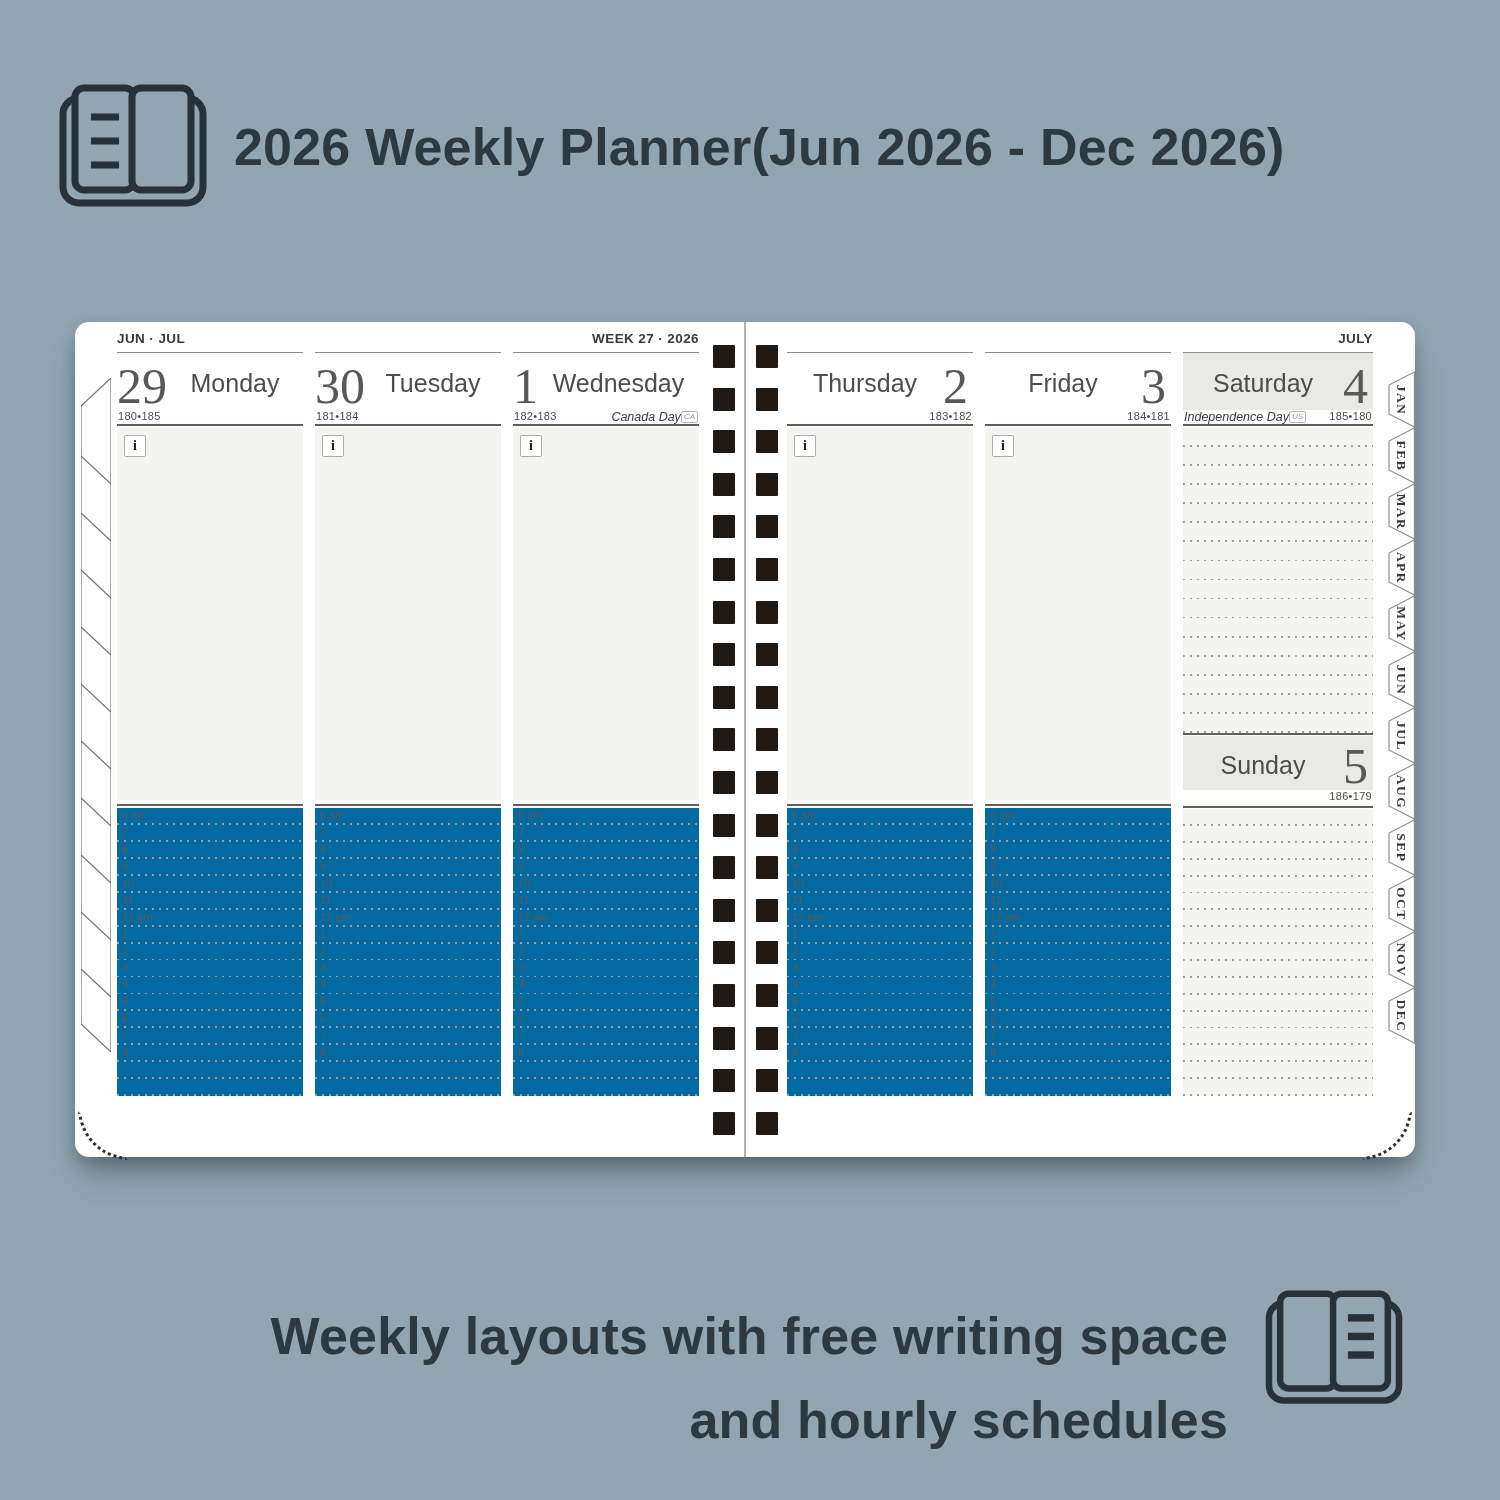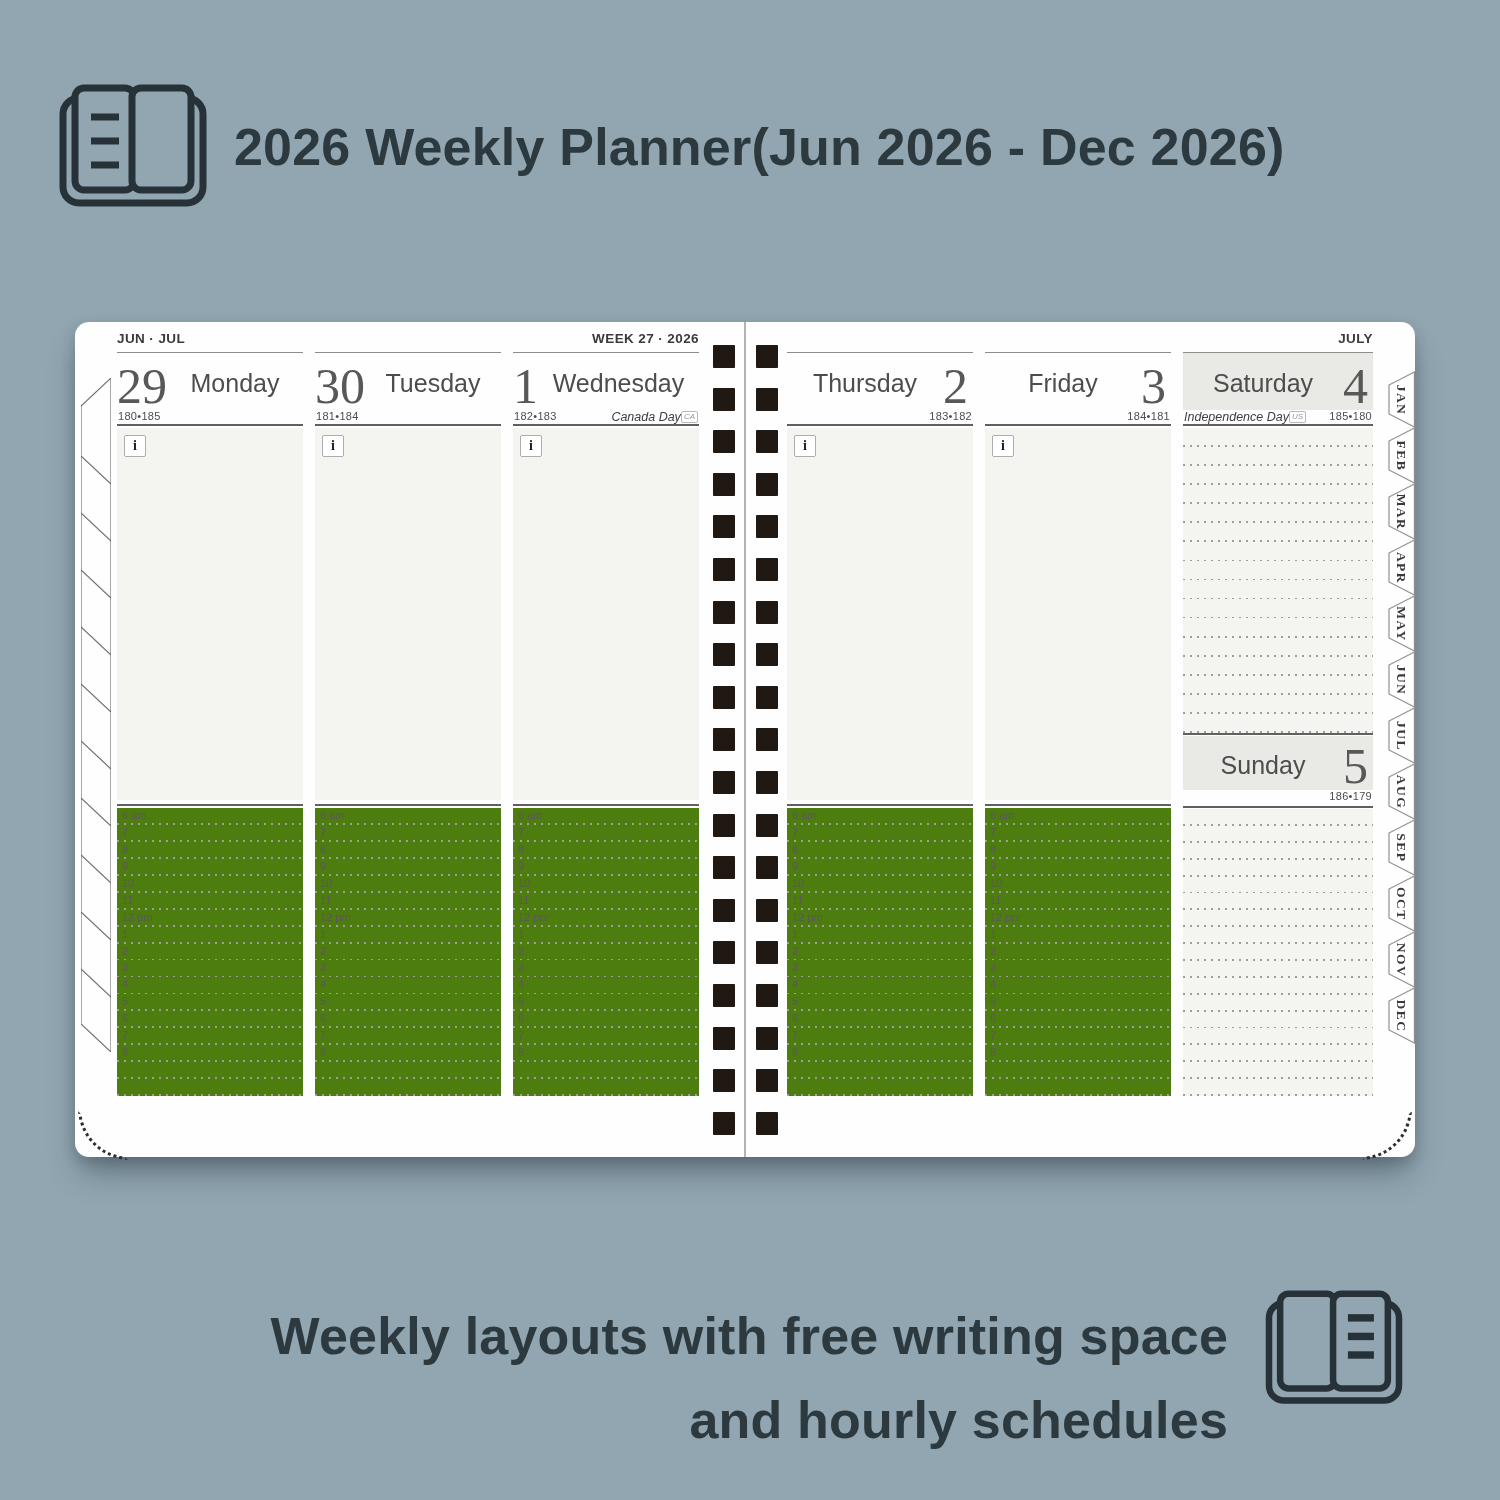--- a/index.html
+++ b/index.html
@@ -46,21 +46,21 @@
   .meta-row.sun{top:468px;}
   .day-count{letter-spacing:.3px;white-space:nowrap;}
   .push-right{margin-left:auto;}
   .holiday-wrap{display:flex;align-items:center;font-size:12.5px;color:#3e3e3e;white-space:nowrap;font-style:italic;}
   .badge{font-size:8px;color:#979797;border:1px solid #b8b8b8;border-radius:2px;padding:0 2px;line-height:10px;background:#fff;}
 
   .free-box{position:absolute;top:106px;left:0;right:0;height:372px;background:#f4f4f1;}
   .i-badge{position:absolute;top:7px;left:7px;width:20px;height:20px;background:#fff;border:1.5px solid #adadad;
     border-radius:2px;font-family:"Liberation Serif",serif;font-weight:700;font-size:14px;color:#222;
     display:flex;align-items:center;justify-content:center;}
-  .hours-box{position:absolute;top:486px;left:0;right:0;height:288px;background:#4d7c0f;}
+  .hours-box{position:absolute;top:486px;left:0;right:0;height:288px;background:#0369a1;}
   .sat-free{position:absolute;top:106px;left:0;right:0;height:305px;background:#f4f4f1;}
   .sat-lower{position:absolute;top:487px;left:0;right:0;height:287px;background:#f4f4f1;}
 
   .hour-row{position:relative;height:16.94px;
     background-image:linear-gradient(90deg,#9e9e9e 0 1.8px,transparent 1.8px);
     background-size:7px 1.8px;background-repeat:repeat-x;background-position:0 100%;}
   .dot-row-19{height:19.06px;}
   .dot-row-16{height:16.88px;}
   .hour-label{position:absolute;top:1px;left:5px;font-size:11px;line-height:13px;color:#5a5a5a;}
 

